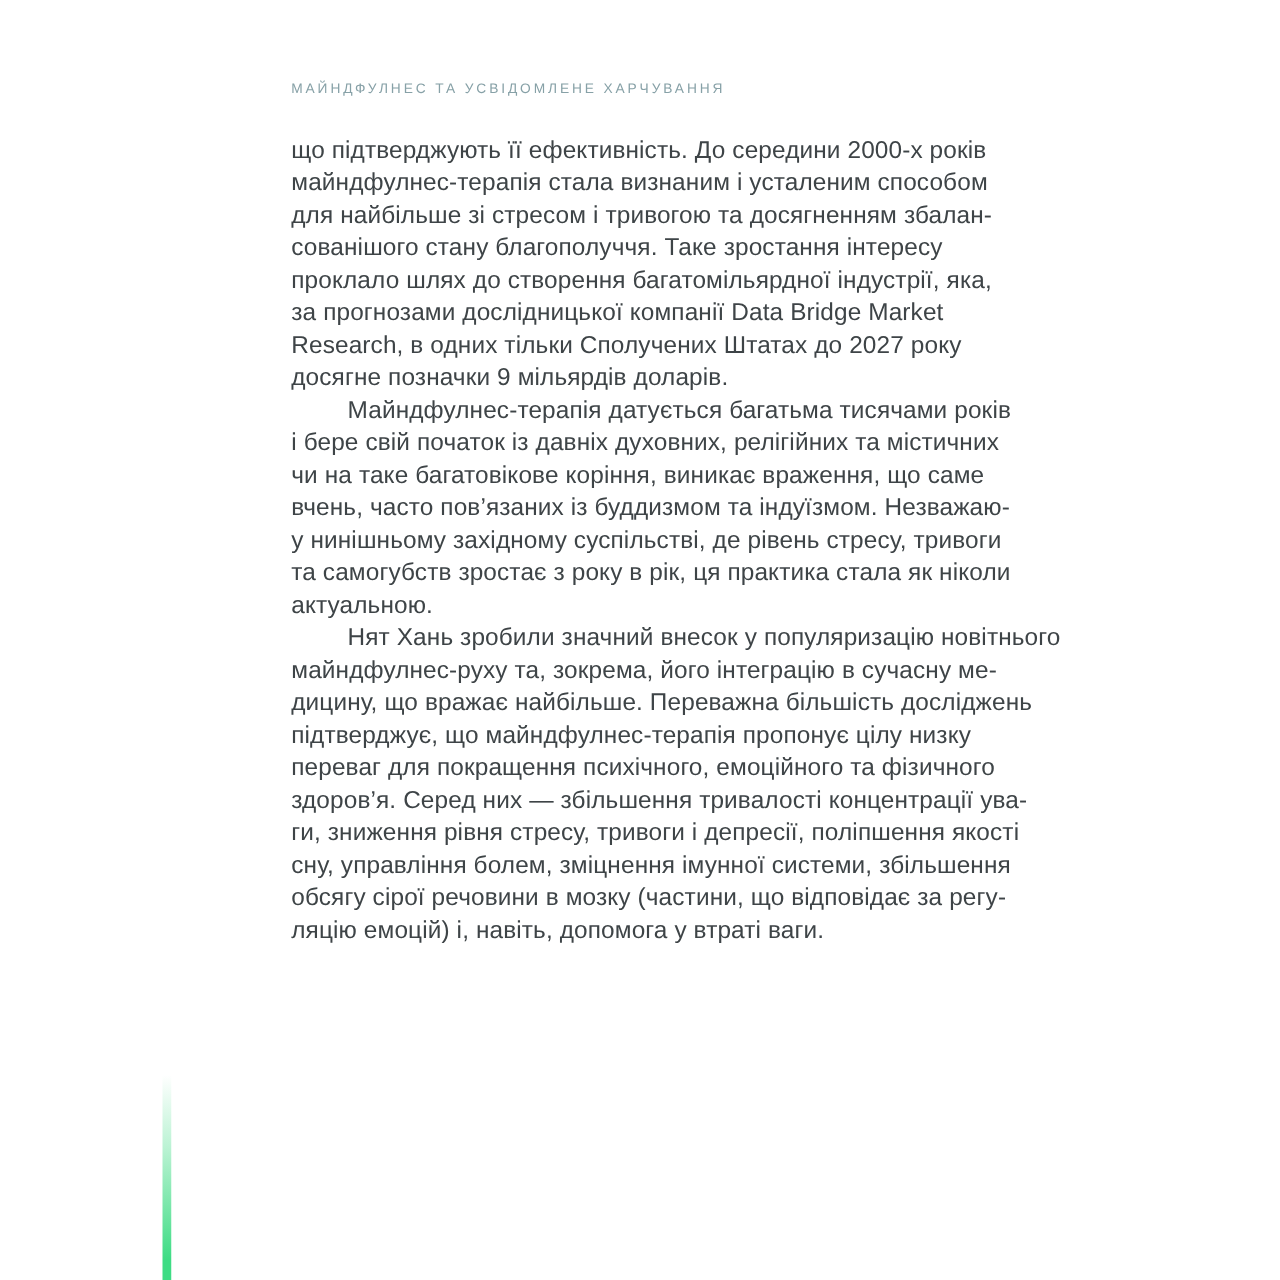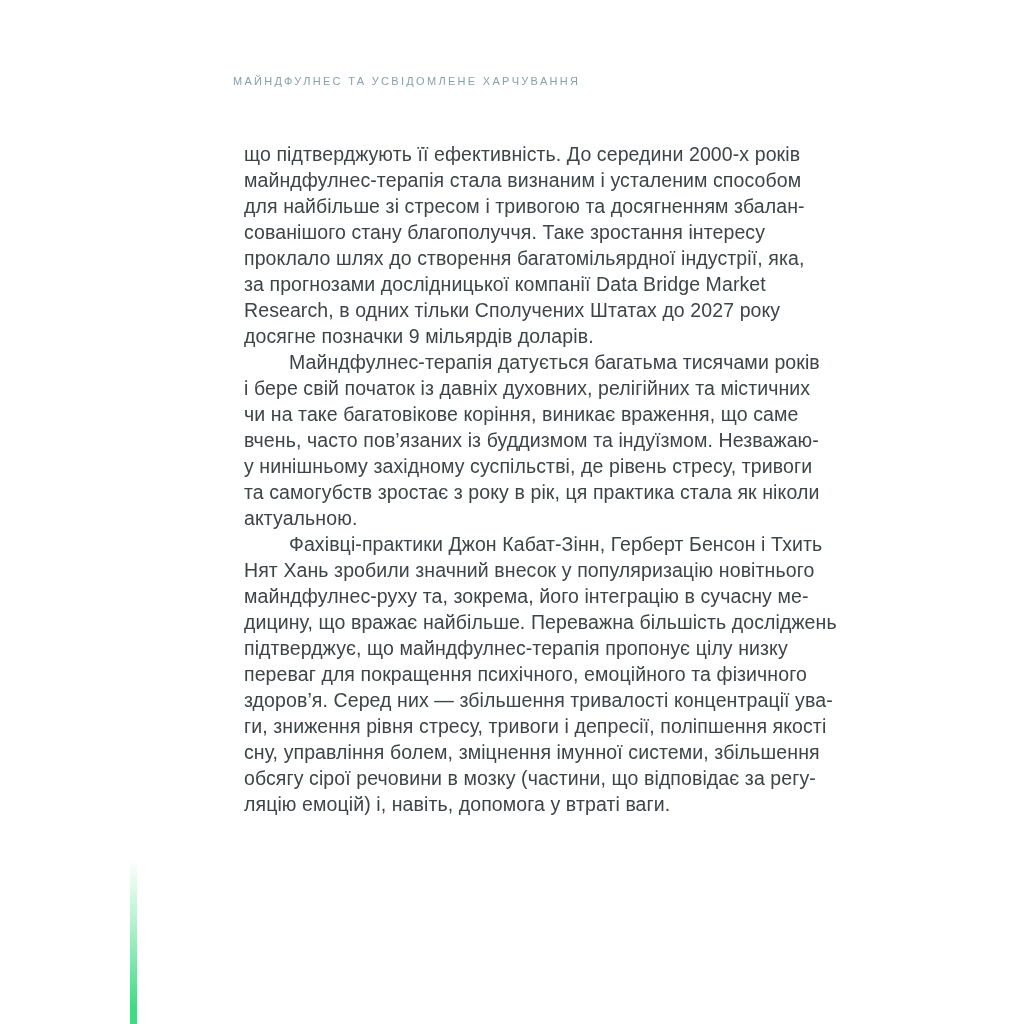--- a/index.html
+++ b/index.html
@@ -15,38 +15,37 @@
     overflow: hidden;
   }
   .page {
     position: absolute;
     inset: 0;
     background: #ffffff;
   }
   .running-header {
     position: absolute;
     left: 233px;
-    top: 75px;
+    top: 65px;
     font-size: 11px;
     letter-spacing: 2.3px;
     font-weight: 400;
     color: var(--header-color, #87a1a7);
     text-transform: uppercase;
     white-space: nowrap;
   }
   .text-block {
     position: absolute;
-    left: 244px;
+    left: 233px;
     top: 107px;
     width: 640px;
     font-size: 19.5px;
     line-height: 26px;
     color: var(--text-color, #3e4447);
     letter-spacing: 0.1px;
-    margin-top: 34px;
   }
   .para .line {
     white-space: nowrap;
   }
   .para.indent .line:first-child {
     padding-left: 45px;
   }
   .em {
   }
   .accent-stripe {
@@ -84,21 +83,20 @@
       <div class="para indent">
         <div class="line"><span>Майндфулнес-терапія датується багатьма тисячами років</span></div>
         <div class="line"><span>і бере свій початок із давніх духовних, релігійних та містичних</span></div>
         <div class="line"><span>чи на таке багатовікове коріння, виникає враження, що саме</span></div>
         <div class="line"><span>вчень, часто пов’язаних із буддизмом та індуїзмом. Незважаю-</span></div>
         <div class="line"><span>у нинішньому західному суспільстві, де рівень стресу, тривоги</span></div>
         <div class="line"><span>та самогубств зростає з року в рік, ця практика стала як ніколи</span></div>
         <div class="line"><span>актуальною.</span></div>
       </div>
       <div class="para indent">
-        <div class="line"><span>Фахівці-практики Джон Кабат-Зінн, Герберт Бенсон і Тхить</span></div>
         <div class="line"><span>Нят Хань зробили значний внесок у популяризацію новітнього</span></div>
         <div class="line"><span>майндфулнес-руху та, зокрема, його інтеграцію в сучасну ме-</span></div>
         <div class="line"><span>дицину, що вражає найбільше. Переважна більшість досліджень</span></div>
         <div class="line"><span>підтверджує, що майндфулнес-терапія пропонує цілу низку</span></div>
         <div class="line"><span>переваг для покращення психічного, емоційного та фізичного</span></div>
         <div class="line"><span>здоров’я. Серед них — збільшення тривалості концентрації ува-</span></div>
         <div class="line"><span>ги, зниження рівня стресу, тривоги і депресії, поліпшення якості</span></div>
         <div class="line"><span>сну, управління болем, зміцнення імунної системи, збільшення</span></div>
         <div class="line"><span>обсягу сірої речовини в мозку (частини, що відповідає за регу-</span></div>
         <div class="line"><span>ляцію емоцій) і, навіть, допомога у втраті ваги.</span></div>

